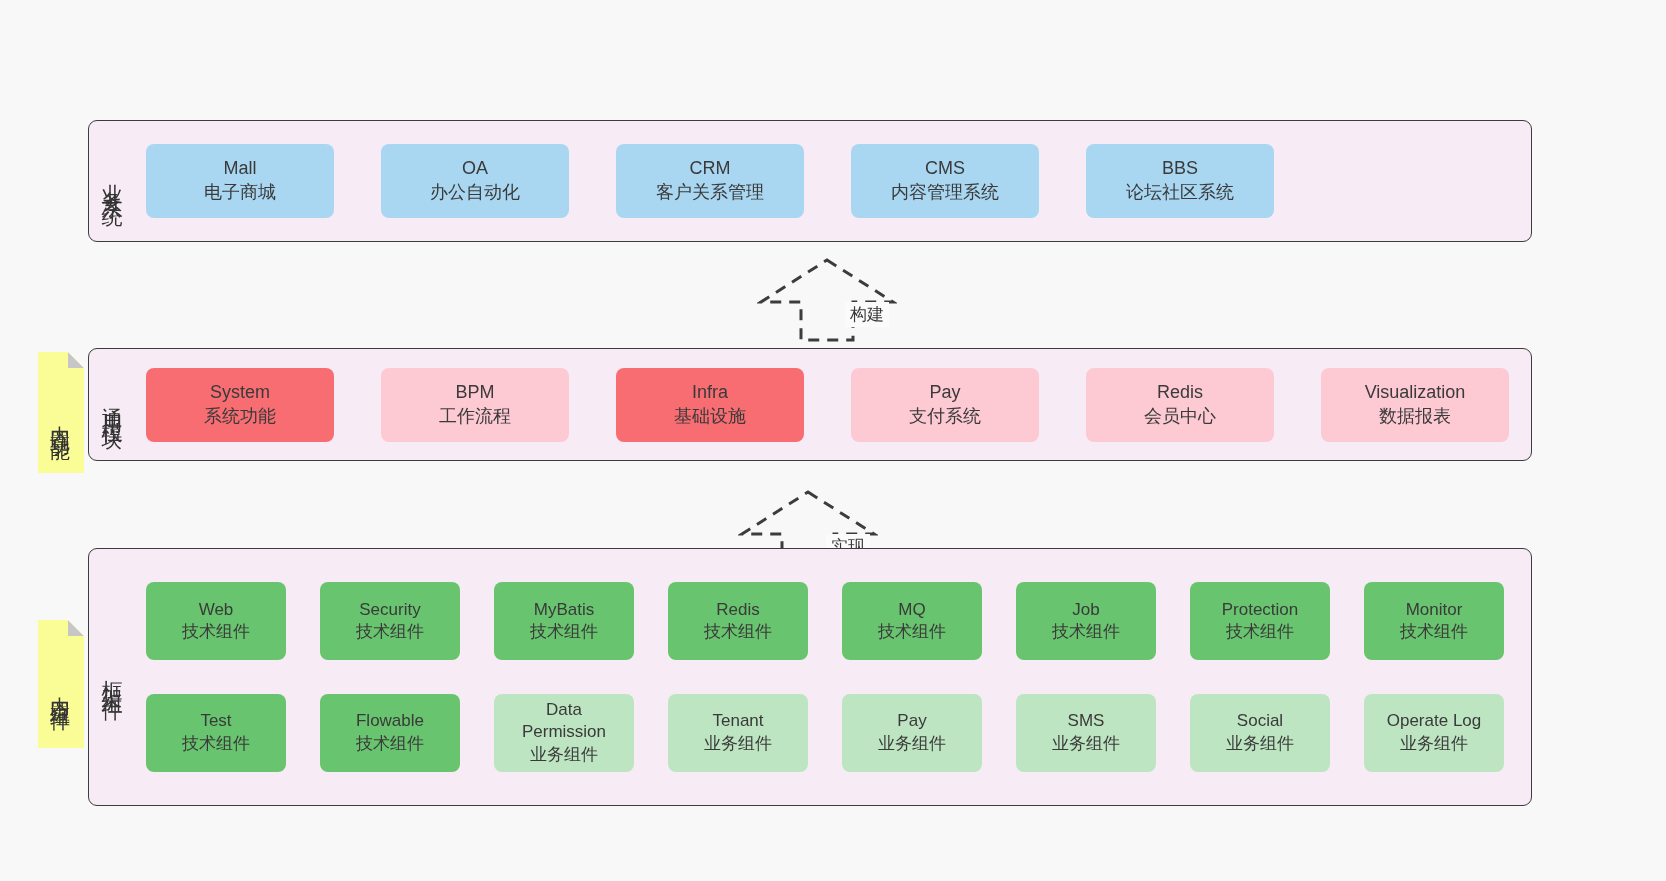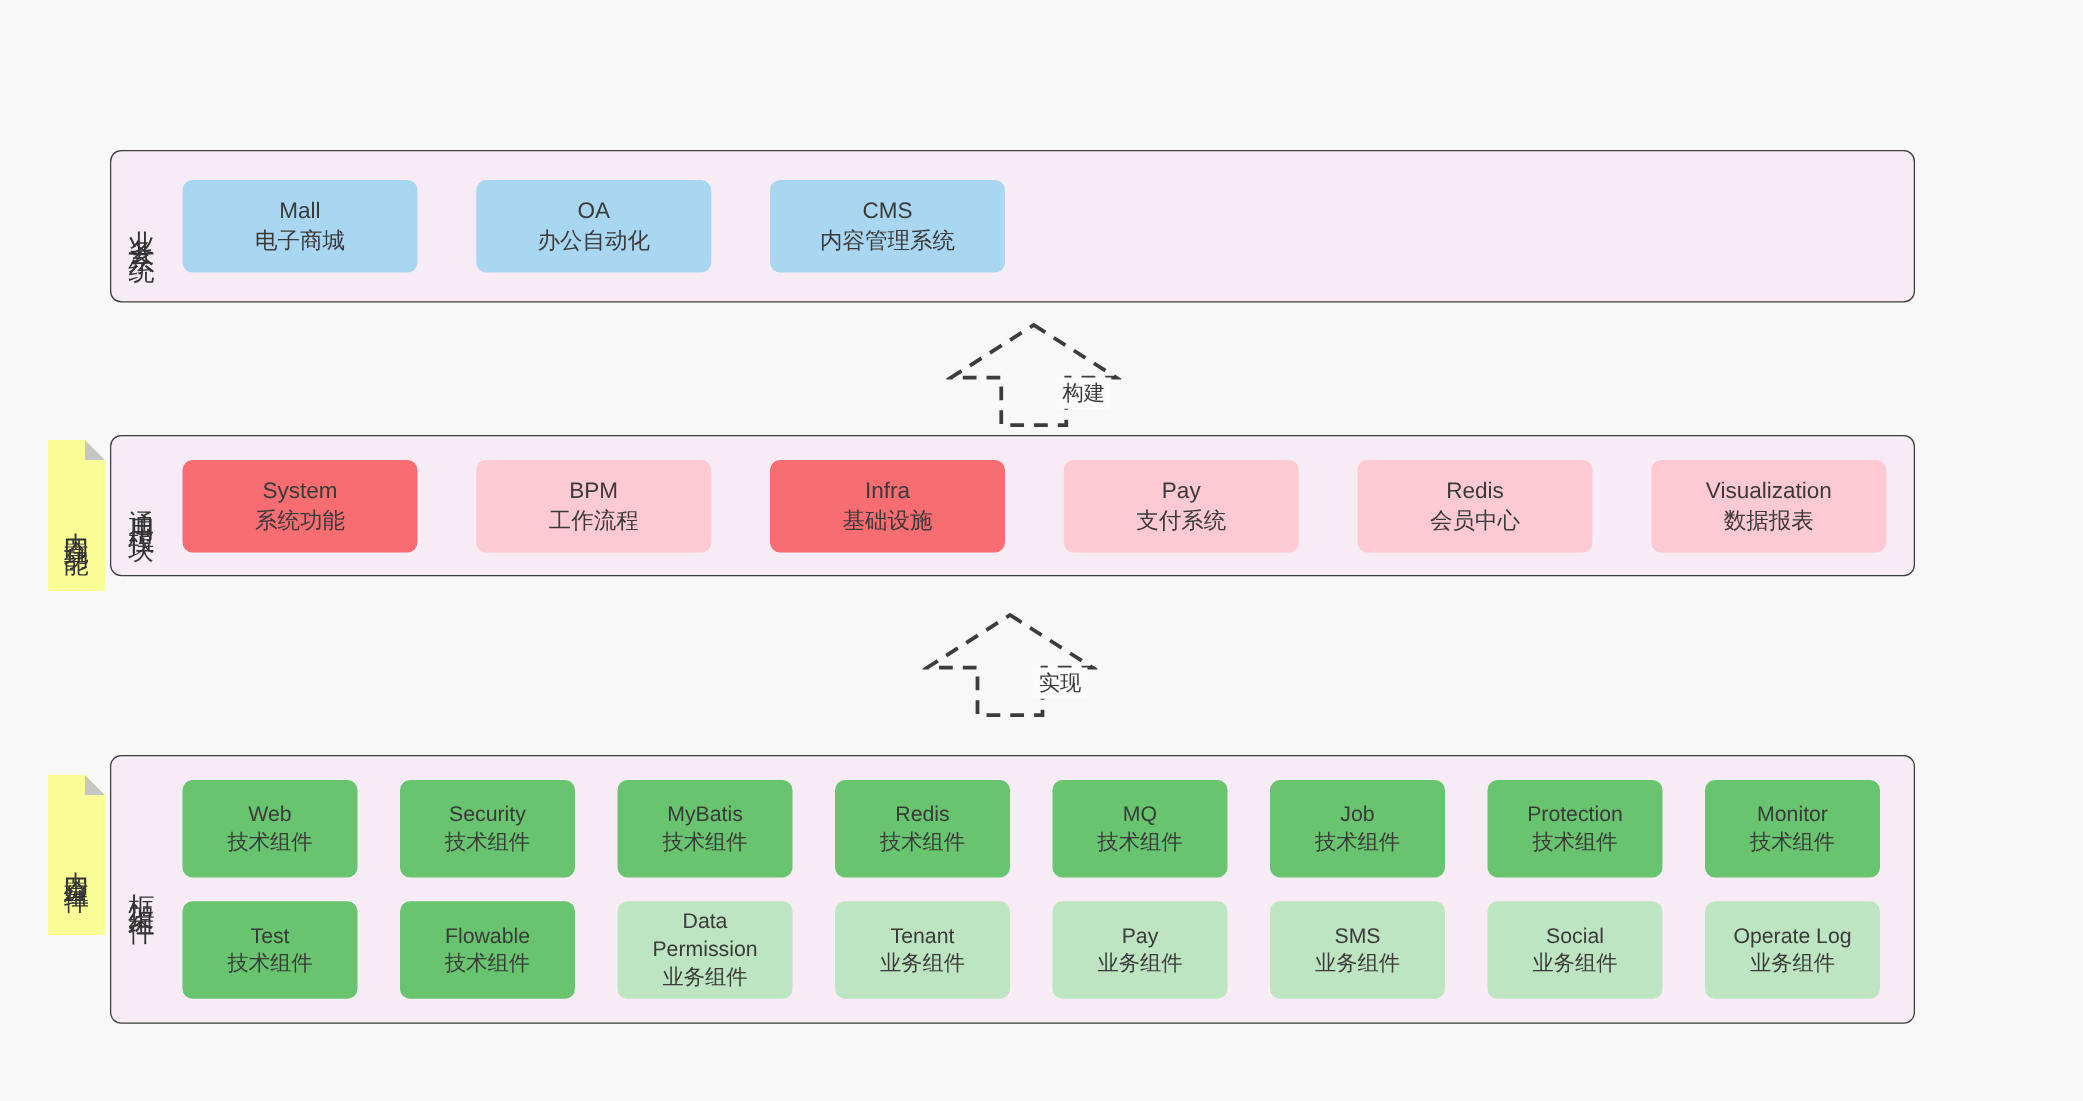--- a/index.html
+++ b/index.html
@@ -10,21 +10,21 @@
     color:#3a3a3a;
   }
   .layer{
     position:absolute;left:88px;width:1444px;
     background:var(--layerBg);
     border:1.5px solid #3c3c3c;border-radius:9px;
     box-sizing:border-box;
   }
   #layer-business{top:120px;height:122px;}
   #layer-common{top:348px;height:113px;}
-  #layer-framework{top:604px;height:215px;}
+  #layer-framework{top:548px;height:258px;}
   .vlabel{
     position:absolute;left:0;top:0;bottom:0;width:46px;
     display:flex;align-items:center;justify-content:center;
     writing-mode:vertical-rl;text-orientation:upright;
     font-size:21px;letter-spacing:7px;color:#333;
   }
   .rows{
     position:absolute;left:57px;right:16px;top:0;bottom:0;
     display:flex;flex-direction:column;justify-content:space-evenly;
   }
@@ -76,22 +76,30 @@
       <div class="box-row">
         <div class="box blue">
           <div>Mall</div>
           <div>电子商城</div>
         </div>
         <div class="box blue">
           <div>OA</div>
           <div>办公自动化</div>
         </div>
         <div class="box blue">
+          <div>CRM</div>
+          <div>客户关系管理</div>
+        </div>
+        <div class="box blue">
           <div>CMS</div>
           <div>内容管理系统</div>
+        </div>
+        <div class="box blue">
+          <div>BBS</div>
+          <div>论坛社区系统</div>
         </div>
       </div>
     </div>
 </div>
 
 <div class="arrow" id="arrow-build">
   <svg width="140" height="88" viewBox="0 0 140 88">
     <polygon points="70,4 136,46 96,46 96,84 44,84 44,46 4,46" fill="none" stroke="#3c3c3c" stroke-width="3" stroke-dasharray="11 8"></polygon>
   </svg>
   <span class="alabel">构建</span>

